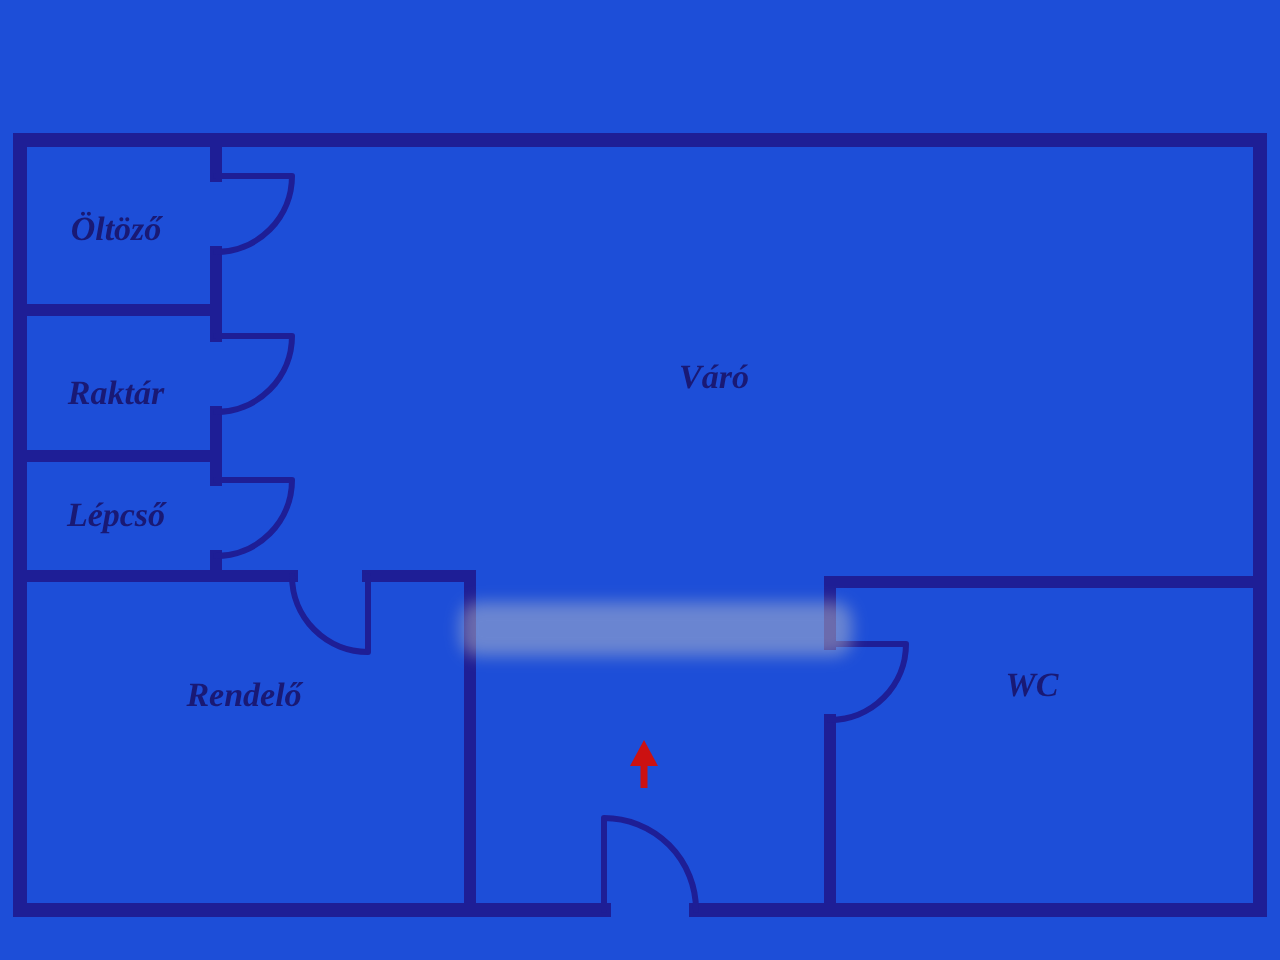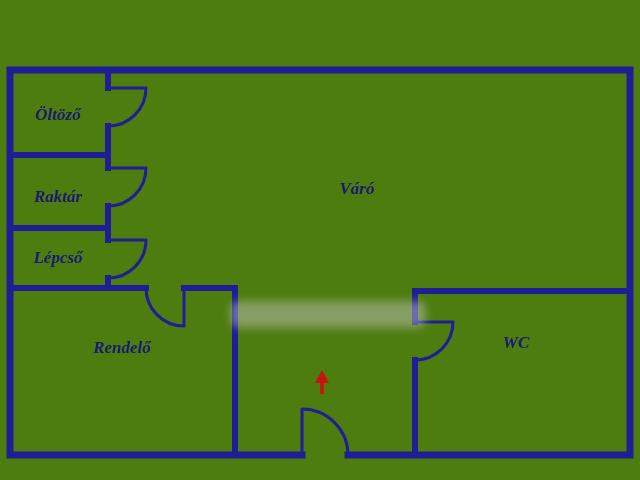--- a/index.html
+++ b/index.html
@@ -8,21 +8,21 @@
     background: #ffffff;
     width: 640px;
     height: 480px;
     overflow: hidden;
     font-family: "Liberation Serif", "DejaVu Serif", serif;
   }
   .stage {
     position: relative;
     width: 640px;
     height: 480px;
-    background: #4d7c0f;
+    background: #1d4ed8;
   }
   svg { display: block; }
   .room-label {
     font-family: "Liberation Serif", "DejaVu Serif", serif;
     font-weight: bold;
     font-style: italic;
     font-size: 17px;
   }
 </style>
 </head>

